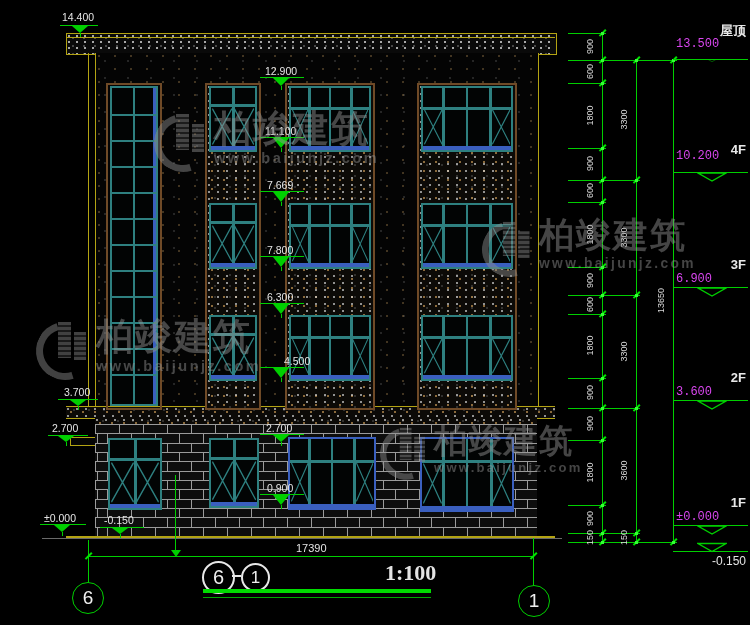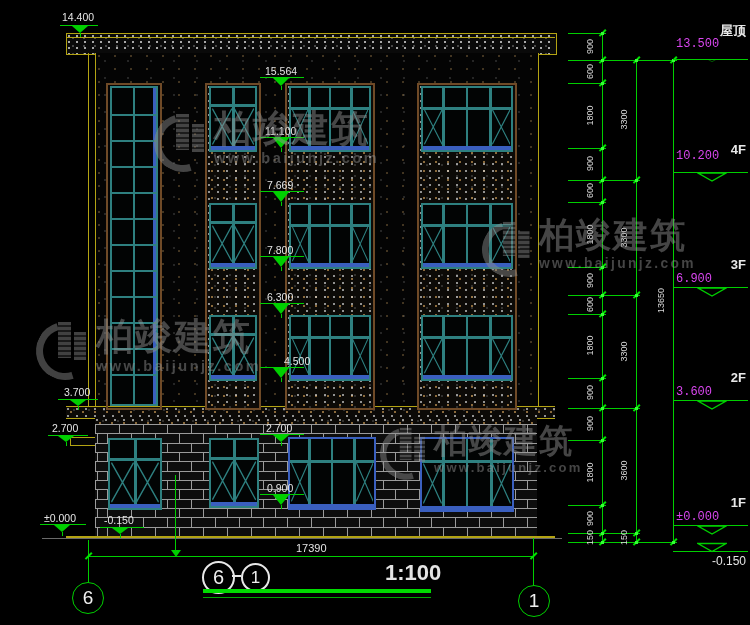--- a/index.html
+++ b/index.html
@@ -100,21 +100,21 @@
       <span>1</span>
     </div>
 
   <div class="tb-circle" style="left:202px;top:561px;width:29px;height:29px;font-size:20px;">
        <span>6</span>
     </div>
   <div class="abs" style="left:232px;top:575px;width:9px;height:2px;background:#e8e8e8;"></div>
   <div class="tb-circle" style="left:241px;top:563px;width:25px;height:25px;font-size:17px;">
        <span>1</span>
     </div>
-  <div class="txt" style="left:385px;top:562px;font-size:22px;font-weight:bold;">1:100</div>
+  <div class="txt" style="left:385px;top:562px;font-size:22px;font-weight:bold;font-family:Liberation Serif, serif;">1:100</div>
   <div class="abs" style="left:203px;top:589px;width:228px;height:4px;background:#00dd00;"></div>
   <div class="abs" style="left:203px;top:597px;width:228px;height:1px;background:#00aa00;"></div>
 
   <div id="gen" class="abs" style="left:0;top:0;width:750px;height:625px;pointer-events:none;">
       <div class="bay" style="left: 106px; top: 83px; width: 52px; height: 323px;"></div>
       <div class="bay speck-tan" style="left: 205px; top: 83px; width: 52px; height: 323px;"></div>
       <div class="bay speck-tan" style="left: 285px; top: 83px; width: 86px; height: 323px;"></div>
       <div class="bay speck-tan" style="left: 417px; top: 83px; width: 96px; height: 323px;"></div>
       <div class="win" style="left: 110px; top: 86px; width: 44px; height: 316px; box-shadow: rgb(58, 95, 191) -3px 0px 0px inset;">
         <div class="mull-v" style="left: calc(50% - 1px); width: 2px;"></div>
@@ -302,21 +302,21 @@
       <div class="tri" style="left: 58px; top: 436px; border-top: 6px solid rgb(0, 207, 0);"></div>
       <div class="gline" style="left: 66px; top: 442px; width: 1px; height: 4px;"></div>
       <div class="txt" style="left: 44px; top: 513px;">±0.000</div>
       <div class="gline" style="left: 40px; top: 524px; width: 46px; height: 1px;"></div>
       <div class="tri" style="left: 54px; top: 525px; border-top: 7px solid rgb(0, 207, 0);"></div>
       <div class="gline" style="left: 62px; top: 532px; width: 1px; height: 4px;"></div>
       <div class="txt" style="left: 104px; top: 515px;">-0.150</div>
       <div class="gline" style="left: 100px; top: 527px; width: 44px; height: 1px;"></div>
       <div class="tri" style="left: 112px; top: 528px; border-top: 6px solid rgb(0, 207, 0);"></div>
       <div class="gline" style="left: 120px; top: 534px; width: 1px; height: 4px;"></div>
-      <div class="txt" style="left: 265px; top: 66px;">15.564</div>
+      <div class="txt" style="left: 265px; top: 66px;">12.900</div>
       <div class="gline" style="left: 260px; top: 77px; width: 44px; height: 1px;"></div>
       <div class="tri" style="left: 273px; top: 78px; border-top: 8px solid rgb(0, 207, 0);"></div>
       <div class="gline" style="left: 281px; top: 86px; width: 1px; height: 4px;"></div>
       <div class="txt" style="left: 265px; top: 126px;">11.100</div>
       <div class="gline" style="left: 260px; top: 137px; width: 44px; height: 1px;"></div>
       <div class="tri" style="left: 273px; top: 138px; border-top: 10px solid rgb(0, 207, 0);"></div>
       <div class="gline" style="left: 281px; top: 148px; width: 1px; height: 4px;"></div>
       <div class="txt" style="left: 267px; top: 180px;">7.669</div>
       <div class="gline" style="left: 260px; top: 191px; width: 44px; height: 1px;"></div>
       <div class="tri" style="left: 273px; top: 192px; border-top: 10px solid rgb(0, 207, 0);"></div>

